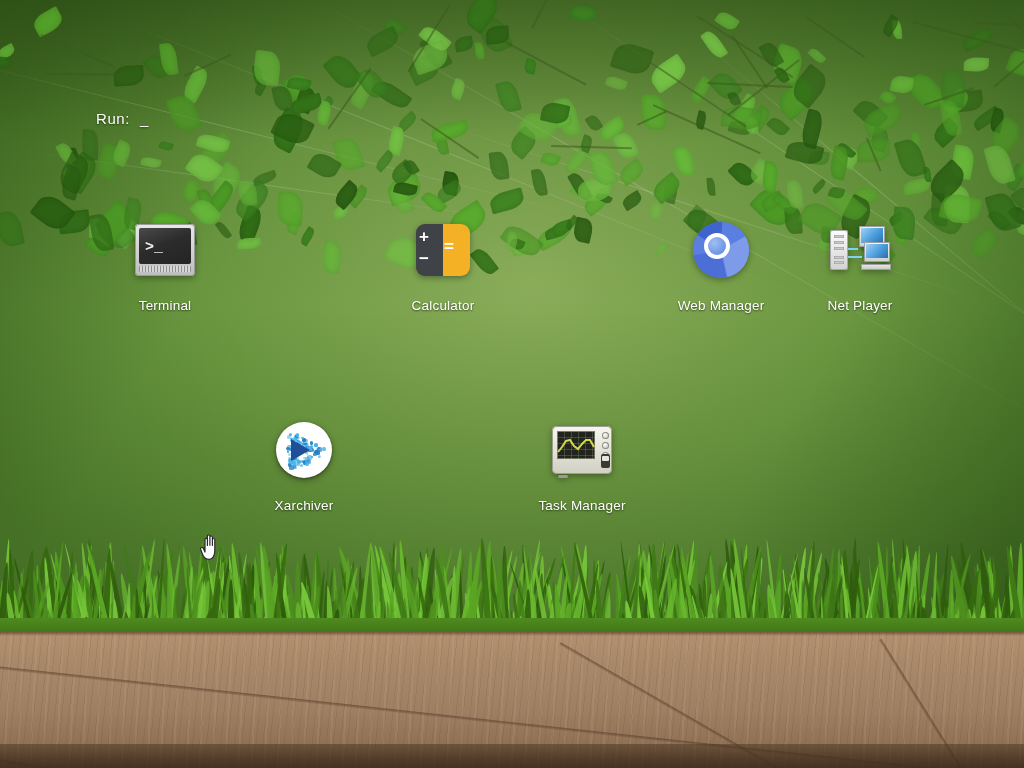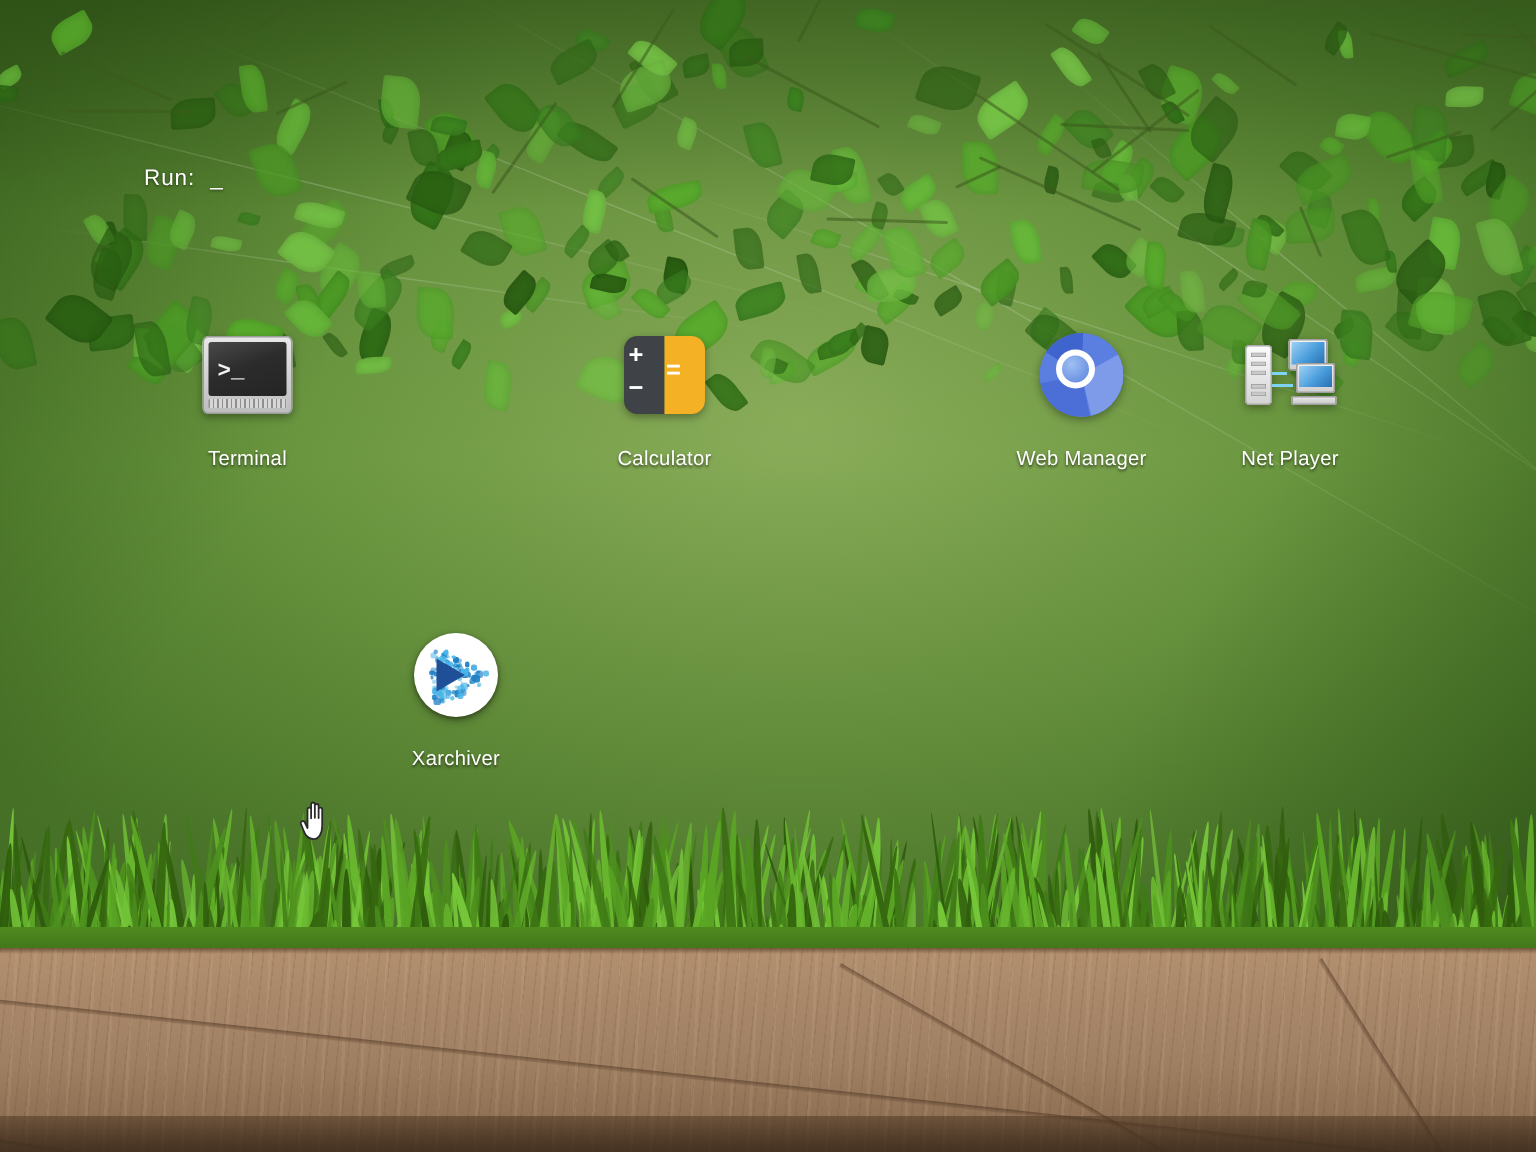--- a/index.html
+++ b/index.html
@@ -1748,20 +1748,37 @@
           <div class="dot" style="left: 27.4267px; top: 19.5436px; width: 2.92631px; height: 2.92631px; opacity: 0.52; background: rgb(73, 181, 232);"></div>
           <div class="dot" style="left: 19.5387px; top: 11.1362px; width: 3.79926px; height: 3.79926px; opacity: 0.97; background: rgb(73, 181, 232);"></div>
           <div class="dot" style="left: 28.0479px; top: 20.8226px; width: 2.46552px; height: 2.46552px; opacity: 0.91; background: rgb(31, 127, 196);"></div>
         </div>
       <div class="ic-vc-tri"></div>
     </div>
     <div class="icon-label">Xarchiver</div>
   </div>
 
 
+  <div class="icon-cell" style="left:521px; top:398px;">
+    <div class="icon-art">
+      <div class="ic-tm-body"></div>
+      <div class="ic-tm-screen">
+        <div class="ic-tm-grid"></div>
+        <svg width="38" height="28" viewBox="0 0 38 28" style="position:absolute;left:0;top:0;">
+          <polyline points="1,21 5,16 9,10 13,9 17,15 21,18 25,13 29,9 33,9 37,16" fill="none" stroke="#d4d84a" stroke-width="2"></polyline>
+        </svg>
+      </div>
+      <div class="ic-tm-knob" style="top:14px;"></div>
+      <div class="ic-tm-knob" style="top:24px;"></div>
+      <div class="ic-tm-knob" style="top:34px;"></div>
+      <div class="ic-tm-slider"></div>
+      <div class="ic-tm-led"></div>
+    </div>
+    <div class="icon-label">Task Manager</div>
+  </div>
 
   <div id="cursor">
     <svg width="26" height="30" viewBox="0 0 26 30">
       <path d="M7,20 L7,7.5 C7,6 9.4,6 9.4,7.5 L9.4,13.5 L9.4,4.2 C9.4,2.6 11.9,2.6 11.9,4.2
                L11.9,13.2 L11.9,5.2 C11.9,3.6 14.4,3.6 14.4,5.2 L14.4,13.4 L14.4,7.6
                C14.4,6.1 16.8,6.1 16.8,7.6 L16.8,18.5 C16.8,23.6 14.6,27.4 11.2,27.4
                C7.8,27.4 5.4,24.8 4.3,21.6 L2.6,17.2 C2.1,15.7 4.3,14.6 5.1,16.1 L7,20 Z" fill="#ffffff" stroke="#2b2b2b" stroke-width="1.2" stroke-linejoin="round"></path>
     </svg>
   </div>
 

